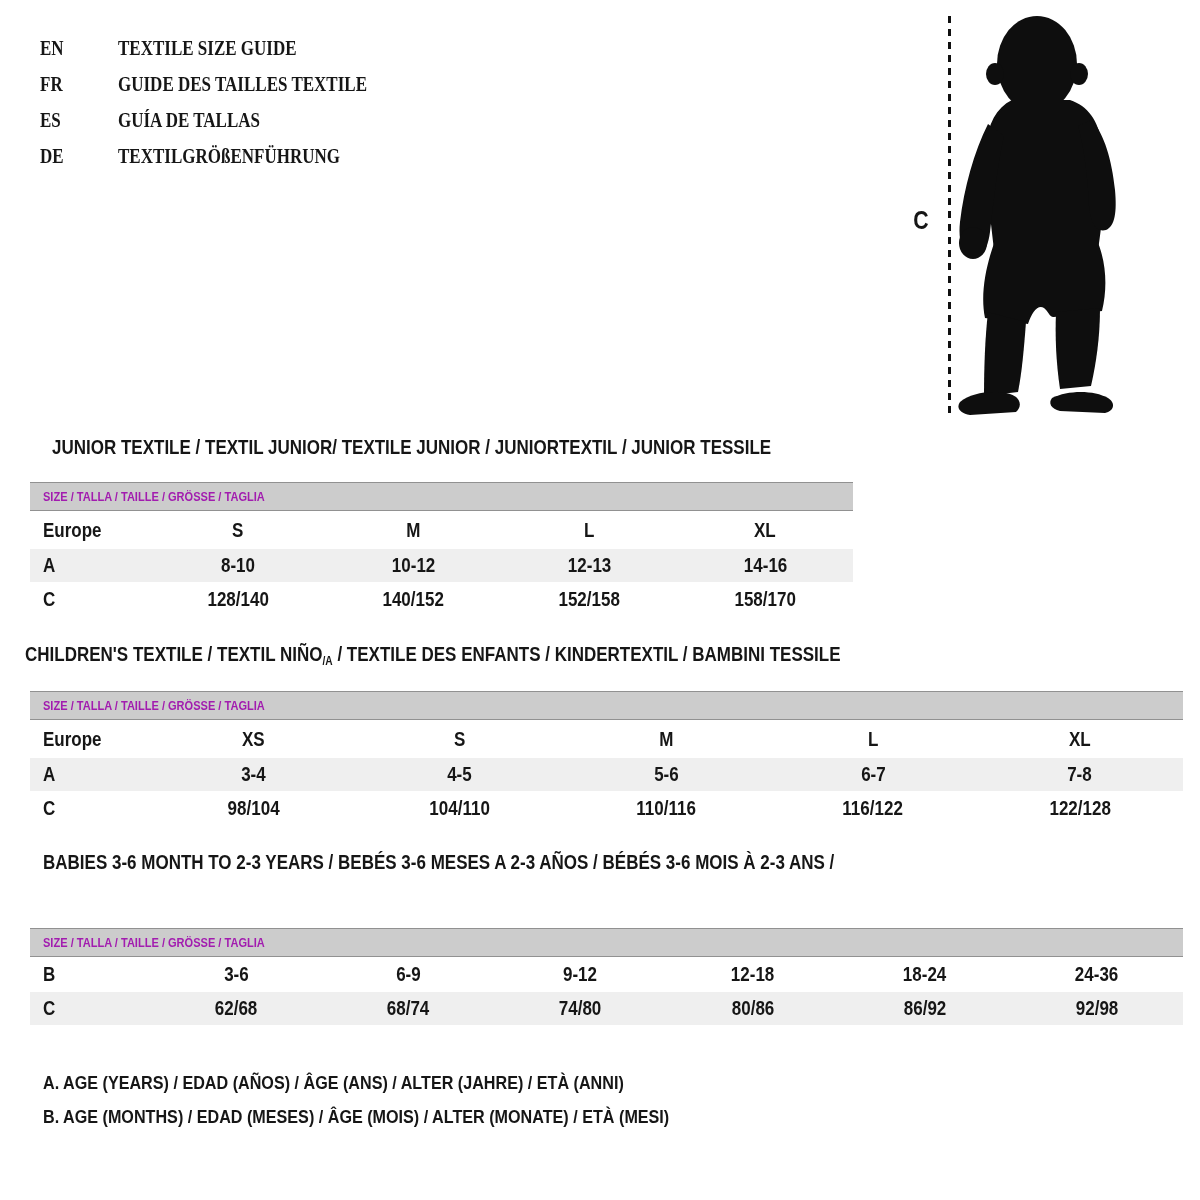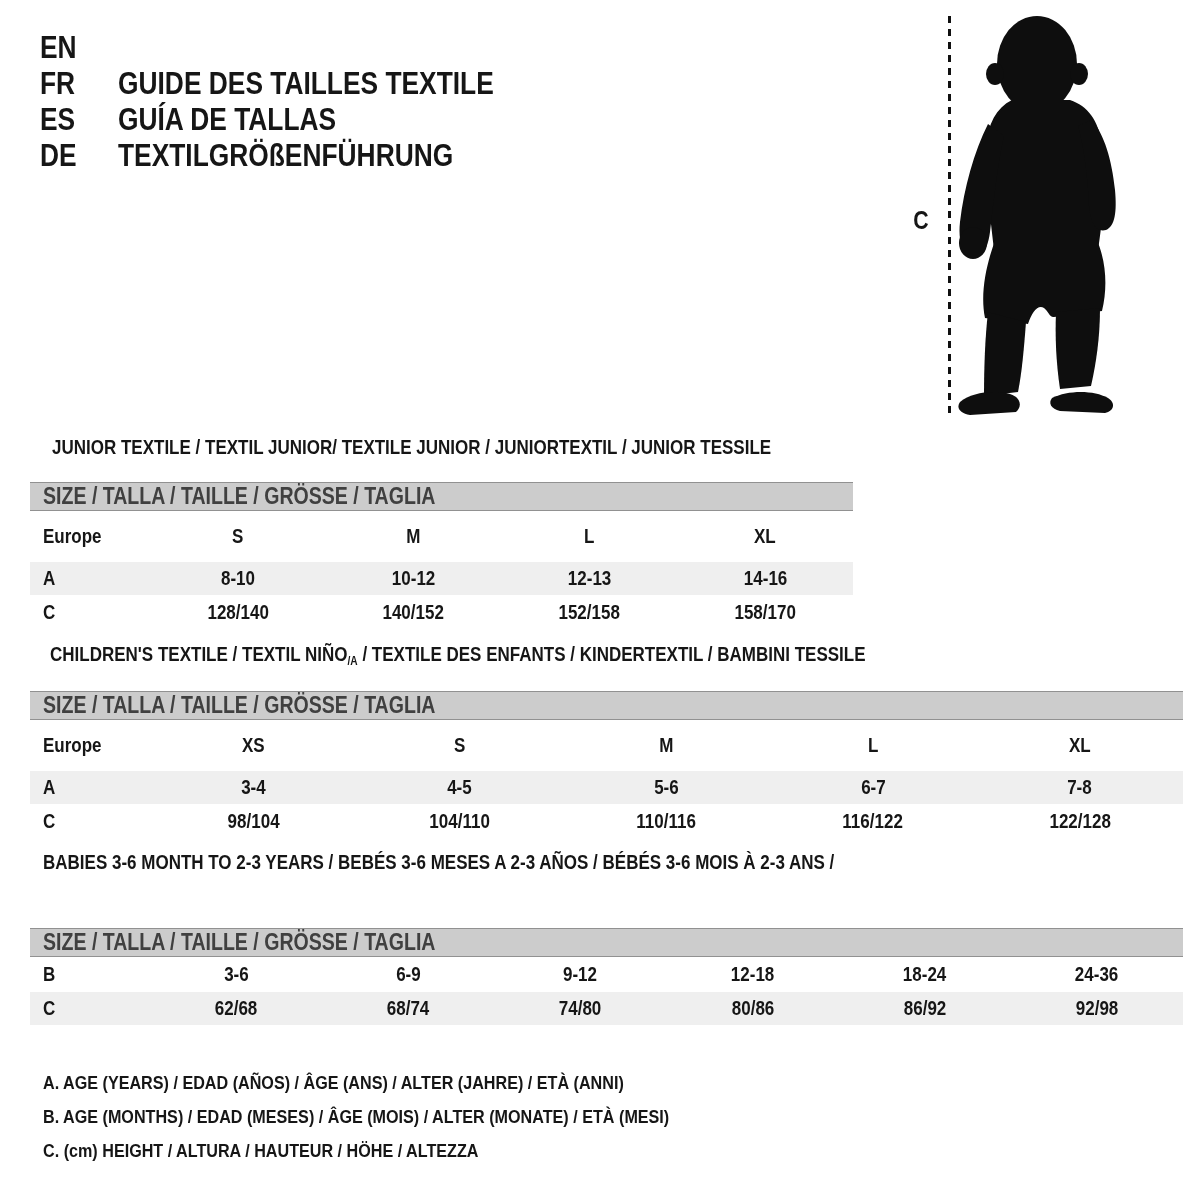--- a/index.html
+++ b/index.html
@@ -5,52 +5,53 @@
   html,body{margin:0;padding:0;background:#ffffff;}
   #canvas{
     position:relative;width:1200px;height:1200px;background:#ffffff;overflow:hidden;
     font-family:"Liberation Sans","DejaVu Sans",sans-serif;font-weight:700;color:#161616;
   }
   
   .cx{display:inline-block;transform:scaleX(0.85);white-space:nowrap;}
   .cxl{transform-origin:left center;}
   
   .langs{position:absolute;left:40px;top:30px;}
-  .lang-row{display:grid;grid-template-columns:78px auto;height:36px;align-items:center;font-size:31px;}
+  .lang-row{display:grid;grid-template-columns:78px auto;height:36px;align-items:center;font-size:20px;font-family:Liberation Serif, serif;}
   
   .dash-line{position:absolute;left:948px;top:16px;width:3px;height:402px;
     background:repeating-linear-gradient(to bottom,#101010 0 7px,transparent 7px 13px);}
   .c-label{position:absolute;left:912px;top:206px;font-size:25px;}
   .fig-svg{position:absolute;left:952px;top:12px;}
   
   .sec-title{position:absolute;font-size:20px;line-height:22px;}
   .sub{font-size:12px;vertical-align:-4px;}
   
   .stable{position:absolute;left:30px;}
   .size-bar{height:27px;line-height:27px;background:#cccccc;border-top:1px solid #919191;
-    border-bottom:1px solid #919191;padding-left:13px;font-size:23px;color:#404040;}
+    border-bottom:1px solid #919191;padding-left:13px;font-size:13px;color:#a21caf;}
   .trow{display:flex;align-items:center;font-size:20px;}
-  .trow.head{height:51px;justify-content:center;}
+  .trow.head{height:38px;justify-content:center;}
   .trow.data{height:33px;}
   .trow.data.last{height:35px;}
   .stripe{background:#efefef;}
   .cl{width:120px;padding-left:13px;box-sizing:border-box;text-align:left;}
   .cv{flex:1;text-align:center;}
   
   .notes{position:absolute;left:43px;top:1066px;}
   .note-line{height:34px;font-size:19px;display:flex;align-items:center;}
 </style>
 </head>
 <body>
 
 <div id="canvas">
 
   <div class="langs">
     <div class="lang-row">
       <span><span class="cx cxl">EN</span></span>
+      <span><span class="cx cxl">TEXTILE SIZE GUIDE</span></span>
     </div>
     <div class="lang-row">
       <span><span class="cx cxl">FR</span></span>
       <span><span class="cx cxl">GUIDE DES TAILLES TEXTILE</span></span>
     </div>
     <div class="lang-row">
       <span><span class="cx cxl">ES</span></span>
       <span><span class="cx cxl">GUÍA DE TALLAS</span></span>
     </div>
     <div class="lang-row">
@@ -101,21 +102,21 @@
     </div>
     <div class="trow data last">
       <div class="cl"><span class="cx cxl">C</span></div>
       <div class="cv"><span class="cx">128/140</span></div>
       <div class="cv"><span class="cx">140/152</span></div>
       <div class="cv"><span class="cx">152/158</span></div>
       <div class="cv"><span class="cx">158/170</span></div>
     </div>
   </div>
 
-  <div class="sec-title" style="left:50px;top:643px;">
+  <div class="sec-title" style="left:25px;top:643px;">
     <span class="cx cxl"><span>CHILDREN'S TEXTILE / TEXTIL NIÑO</span><span class="sub">/A</span><span> / TEXTILE DES ENFANTS / KINDERTEXTIL / BAMBINI TESSILE</span></span>
   </div>
   <div class="stable" style="top:691px;width:1153px;">
     <div class="size-bar">
       <span class="cx cxl">SIZE / TALLA / TAILLE / GRÖSSE / TAGLIA</span>
     </div>
     <div class="trow head">
       <div class="cl"><span class="cx cxl">Europe</span></div>
       <div class="cv"><span class="cx">XS</span></div>
       <div class="cv"><span class="cx">S</span></div>
@@ -168,18 +169,15 @@
     </div>
   </div>
 
   <div class="notes">
     <div class="note-line">
         <span class="cx cxl">A. AGE (YEARS) / EDAD (AÑOS) / ÂGE (ANS) / ALTER (JAHRE) / ETÀ (ANNI)</span>
       </div>
     <div class="note-line">
         <span class="cx cxl">B. AGE (MONTHS) / EDAD (MESES) / ÂGE (MOIS) / ALTER (MONATE) / ETÀ (MESI)</span>
       </div>
-    <div class="note-line">
-        <span class="cx cxl">C. (cm) HEIGHT / ALTURA / HAUTEUR / HÖHE / ALTEZZA</span>
-      </div>
   </div>
 
 </div>
 
 </body></html>

